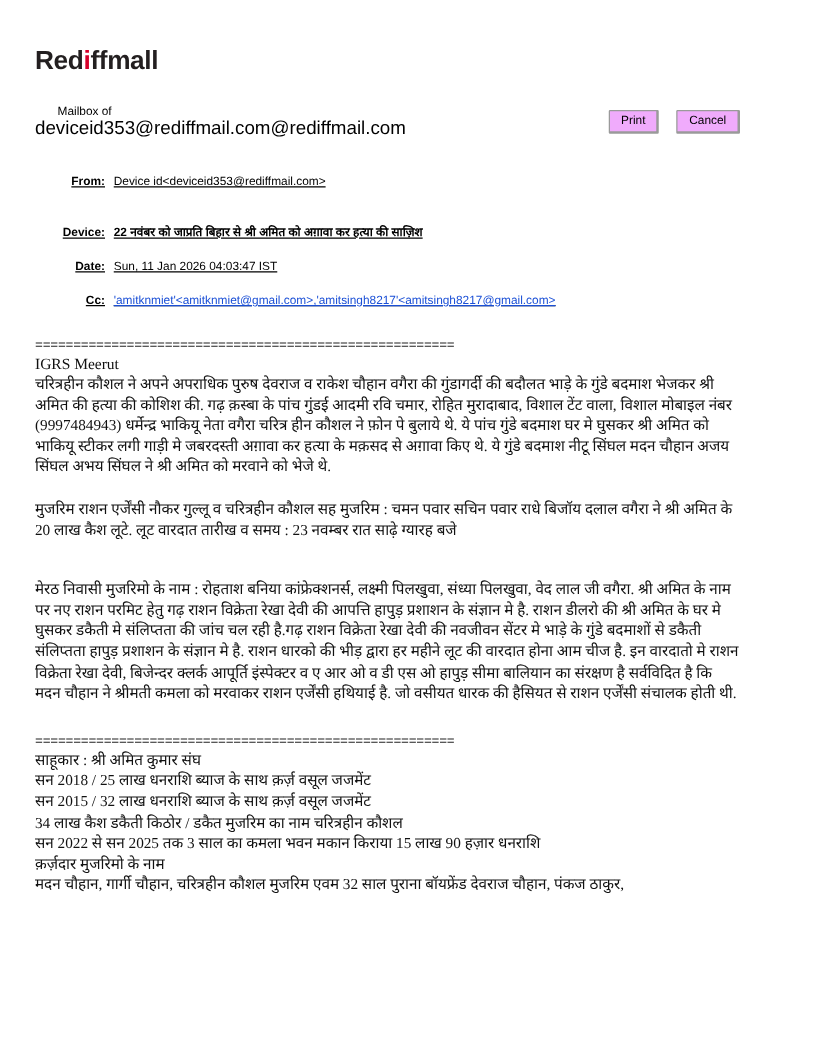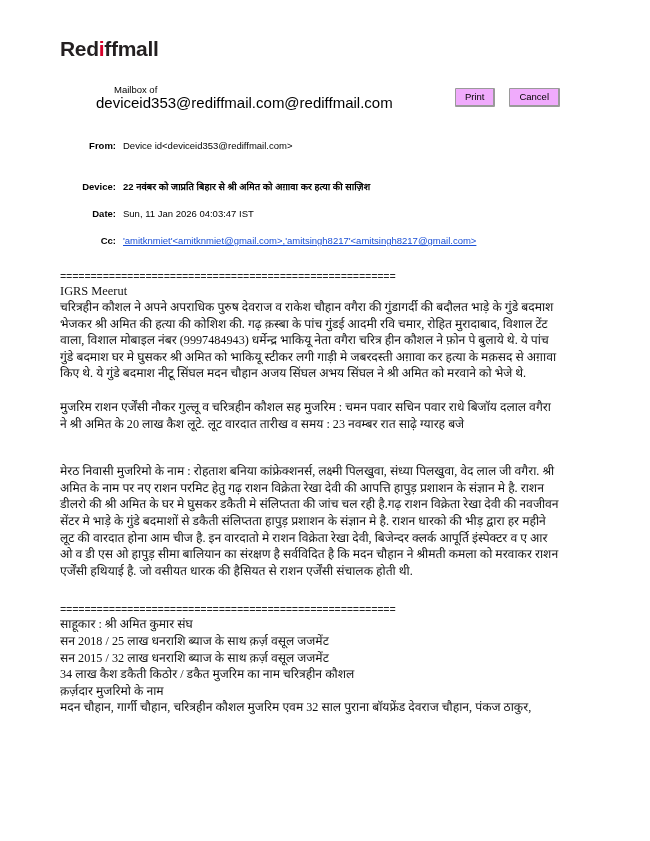--- a/index.html
+++ b/index.html
@@ -14,21 +14,21 @@
     font-family: "Liberation Sans", "DejaVu Sans", sans-serif;
     color: #000000;
     overflow: hidden;
     position: relative;
   }
   .page {
     width: 620px;
     height: 841px;
     position: relative;
     box-sizing: border-box;
-    padding: 0 60px;
+    padding: 0 28px;
   }
 
   
   .brand-row {
     padding-top: 38px;
     height: 30px;
   }
   .brand {
     font-family: "Liberation Sans", "DejaVu Sans", sans-serif;
     font-size: 21px;
@@ -39,21 +39,20 @@
     display: inline-block;
   }
   .brand .dot-i {
     color: #d6002a;
   }
 
   .mailbox-row {
     margin-top: 15px;
     position: relative;
     min-height: 34px;
-    margin-left: 36px;
   }
   .mailbox-of {
     font-size: 9.5px;
     color: #000;
     margin-left: 18px;
     line-height: 13px;
   }
   .mailbox-addr {
     font-size: 15px;
     color: #000;
@@ -82,20 +81,21 @@
 
   
   .hdr-table {
     margin-top: 22px;
     width: 100%;
     border-collapse: collapse;
   }
   .hdr-table td {
     vertical-align: top;
     padding: 0;
+    text-decoration: underline;
   }
   .hdr-label {
     text-align: right;
     font-size: 9.5px;
     font-weight: bold;
     color: #000;
     white-space: nowrap;
     padding-right: 7px !important;
     width: 56px;
     line-height: 13px;
@@ -228,18 +228,19 @@
 
     <div class="gap-lg"></div>
     <div class="gap-sm"></div>
 
     <span class="sep blk">=======================================================</span>
 
     <div class="para">साहूकार : श्री अमित कुमार संघ</div>
     <div class="para">सन 2018 / 25 लाख धनराशि ब्याज के साथ क़र्ज़ वसूल जजमेंट</div>
     <div class="para">सन 2015 / 32 लाख धनराशि ब्याज के साथ क़र्ज़ वसूल जजमेंट</div>
     <div class="para">34 लाख कैश डकैती किठोर / डकैत मुजरिम का नाम चरित्रहीन कौशल</div>
+    <div class="para">सन 2022 से सन 2025 तक 3 साल का कमला भवन मकान किराया 15 लाख 90 हज़ार धनराशि</div>
     <div class="para">क़र्ज़दार मुजरिमो के नाम</div>
     <div class="para">मदन चौहान, गार्गी चौहान, चरित्रहीन कौशल मुजरिम एवम 32 साल पुराना बॉयफ्रेंड देवराज चौहान, पंकज ठाकुर,</div>
 
   </div>
 
 </div>
 
 </body></html>

